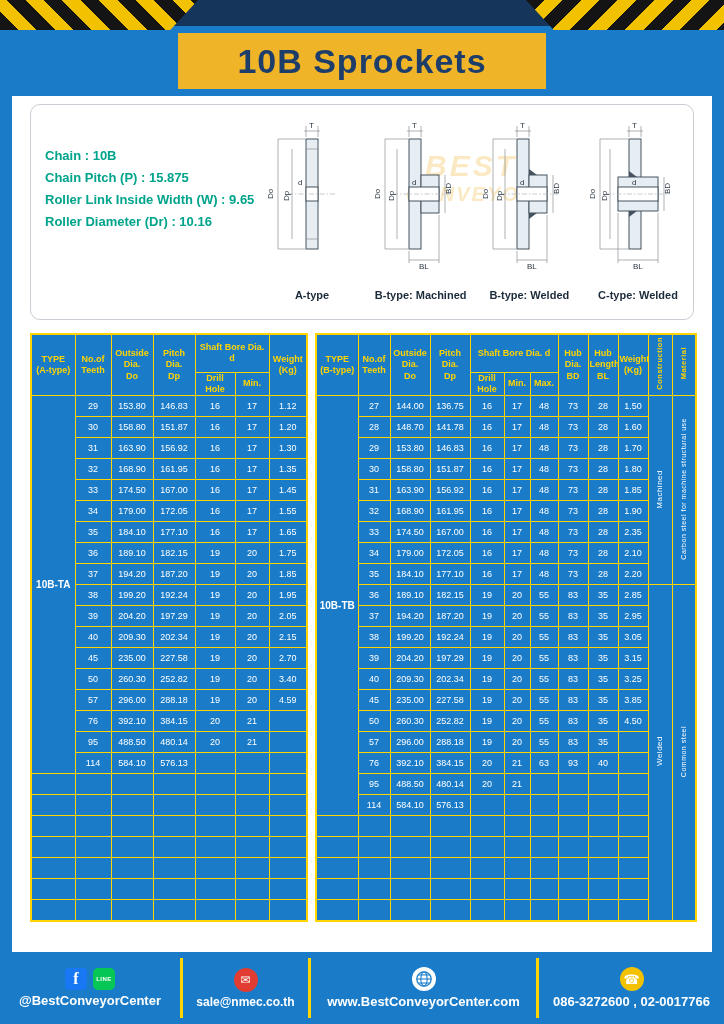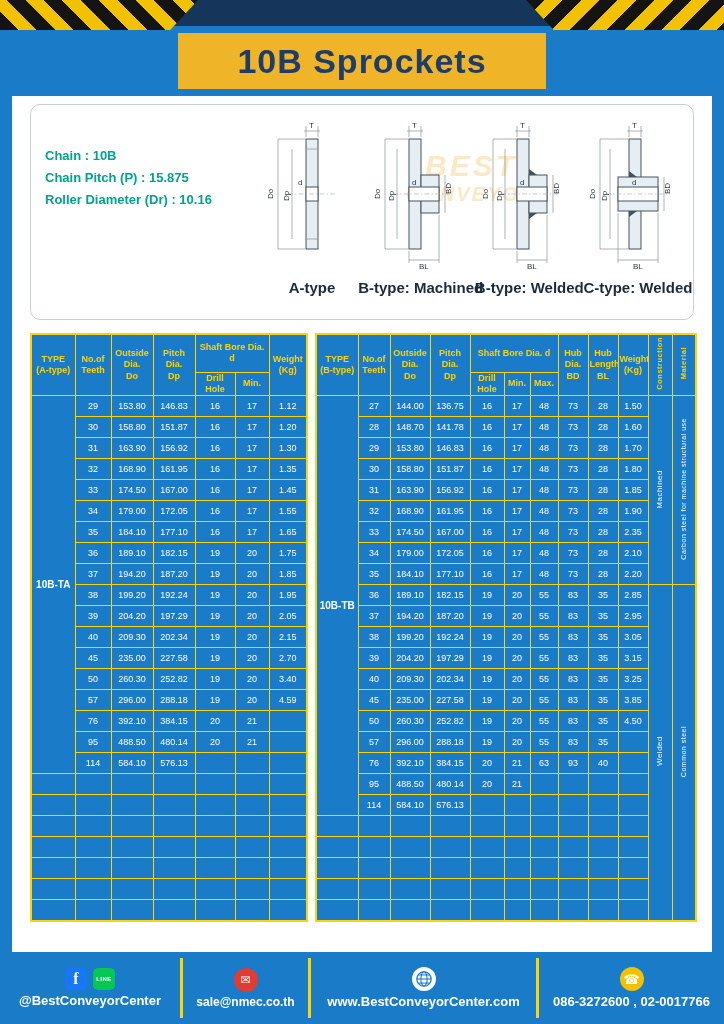--- a/index.html
+++ b/index.html
@@ -22,21 +22,21 @@
 
   
   .panel { position:absolute; top:8px; left:18px; width:664px; height:216px; background:#fff; border:1px solid #c9ced4; border-radius:10px; overflow:hidden; }
   .specs { position:absolute; left:14px; top:40px; z-index:2; }
   .specs div { color:#00a38b; font-size:13px; font-weight:bold; line-height:22px; white-space:nowrap; }
   .watermark { position:absolute; left:290px; top:44px; width:300px; text-align:center; color:#f0b429; opacity:.28; font-weight:bold; font-style:italic; z-index:1; }
   .watermark .w1 { font-size:30px; letter-spacing:3px; }
   .watermark .w2 { font-size:20px; letter-spacing:2px; }
   .diagrams { position:absolute; left:230px; top:14px; width:428px; height:196px; display:flex; justify-content:space-between; z-index:2; }
   .diagram { width:102px; display:flex; flex-direction:column; align-items:center; }
-  .diagram .dlabel { font-size:15px; font-weight:600; color:#1c2b3a; margin-top:10px; white-space:nowrap; }
+  .diagram .dlabel { font-size:11px; font-weight:600; color:#1c2b3a; margin-top:20px; white-space:nowrap; }
   .diagram svg .metal { fill:#e6edf3; stroke:#44525f; stroke-width:1; }
   .diagram svg .bore { fill:#ffffff; stroke:#44525f; stroke-width:1; }
   .diagram svg .dim { stroke:#8a9096; stroke-width:.7; fill:none; }
   .diagram svg .cl { stroke:#9aa8b4; stroke-width:.6; stroke-dasharray:5 2 1.5 2; }
   .diagram svg .weld { fill:#44525f; }
   .diagram svg .dt { font-size:8px; fill:#2a3540; font-family:"Liberation Sans",sans-serif; }
 
   
   .spec-table { position:absolute; border-collapse:collapse; table-layout:fixed; background:#1a7cc9; border:2px solid #ffd400; }
   .spec-table th, .spec-table td { border:1px solid #ffd400; text-align:center; vertical-align:middle; padding:0 1px; overflow:hidden; }
@@ -83,20 +83,21 @@
 
     <div class="panel">
       <div class="watermark">
         <div class="w1">BEST</div>
         <div class="w2">CONVEYOR</div>
       </div>
 
       <div class="specs">
         <div>Chain : 10B</div>
         <div>Chain Pitch (P) : 15.875</div>
+        <div>Roller Link Inside Width (W) : 9.65</div>
         <div>Roller Diameter (Dr) : 10.16</div>
       </div>
 
       <div class="diagrams">
 
         <div class="diagram">
           <svg viewBox="0 0 100 150" width="100" height="150">
             <text class="dt" x="47" y="9">T</text>
             <line class="dim" x1="42" y1="12" x2="58" y2="12"></line>
             <line class="dim" x1="44" y1="7" x2="44" y2="18"></line>

